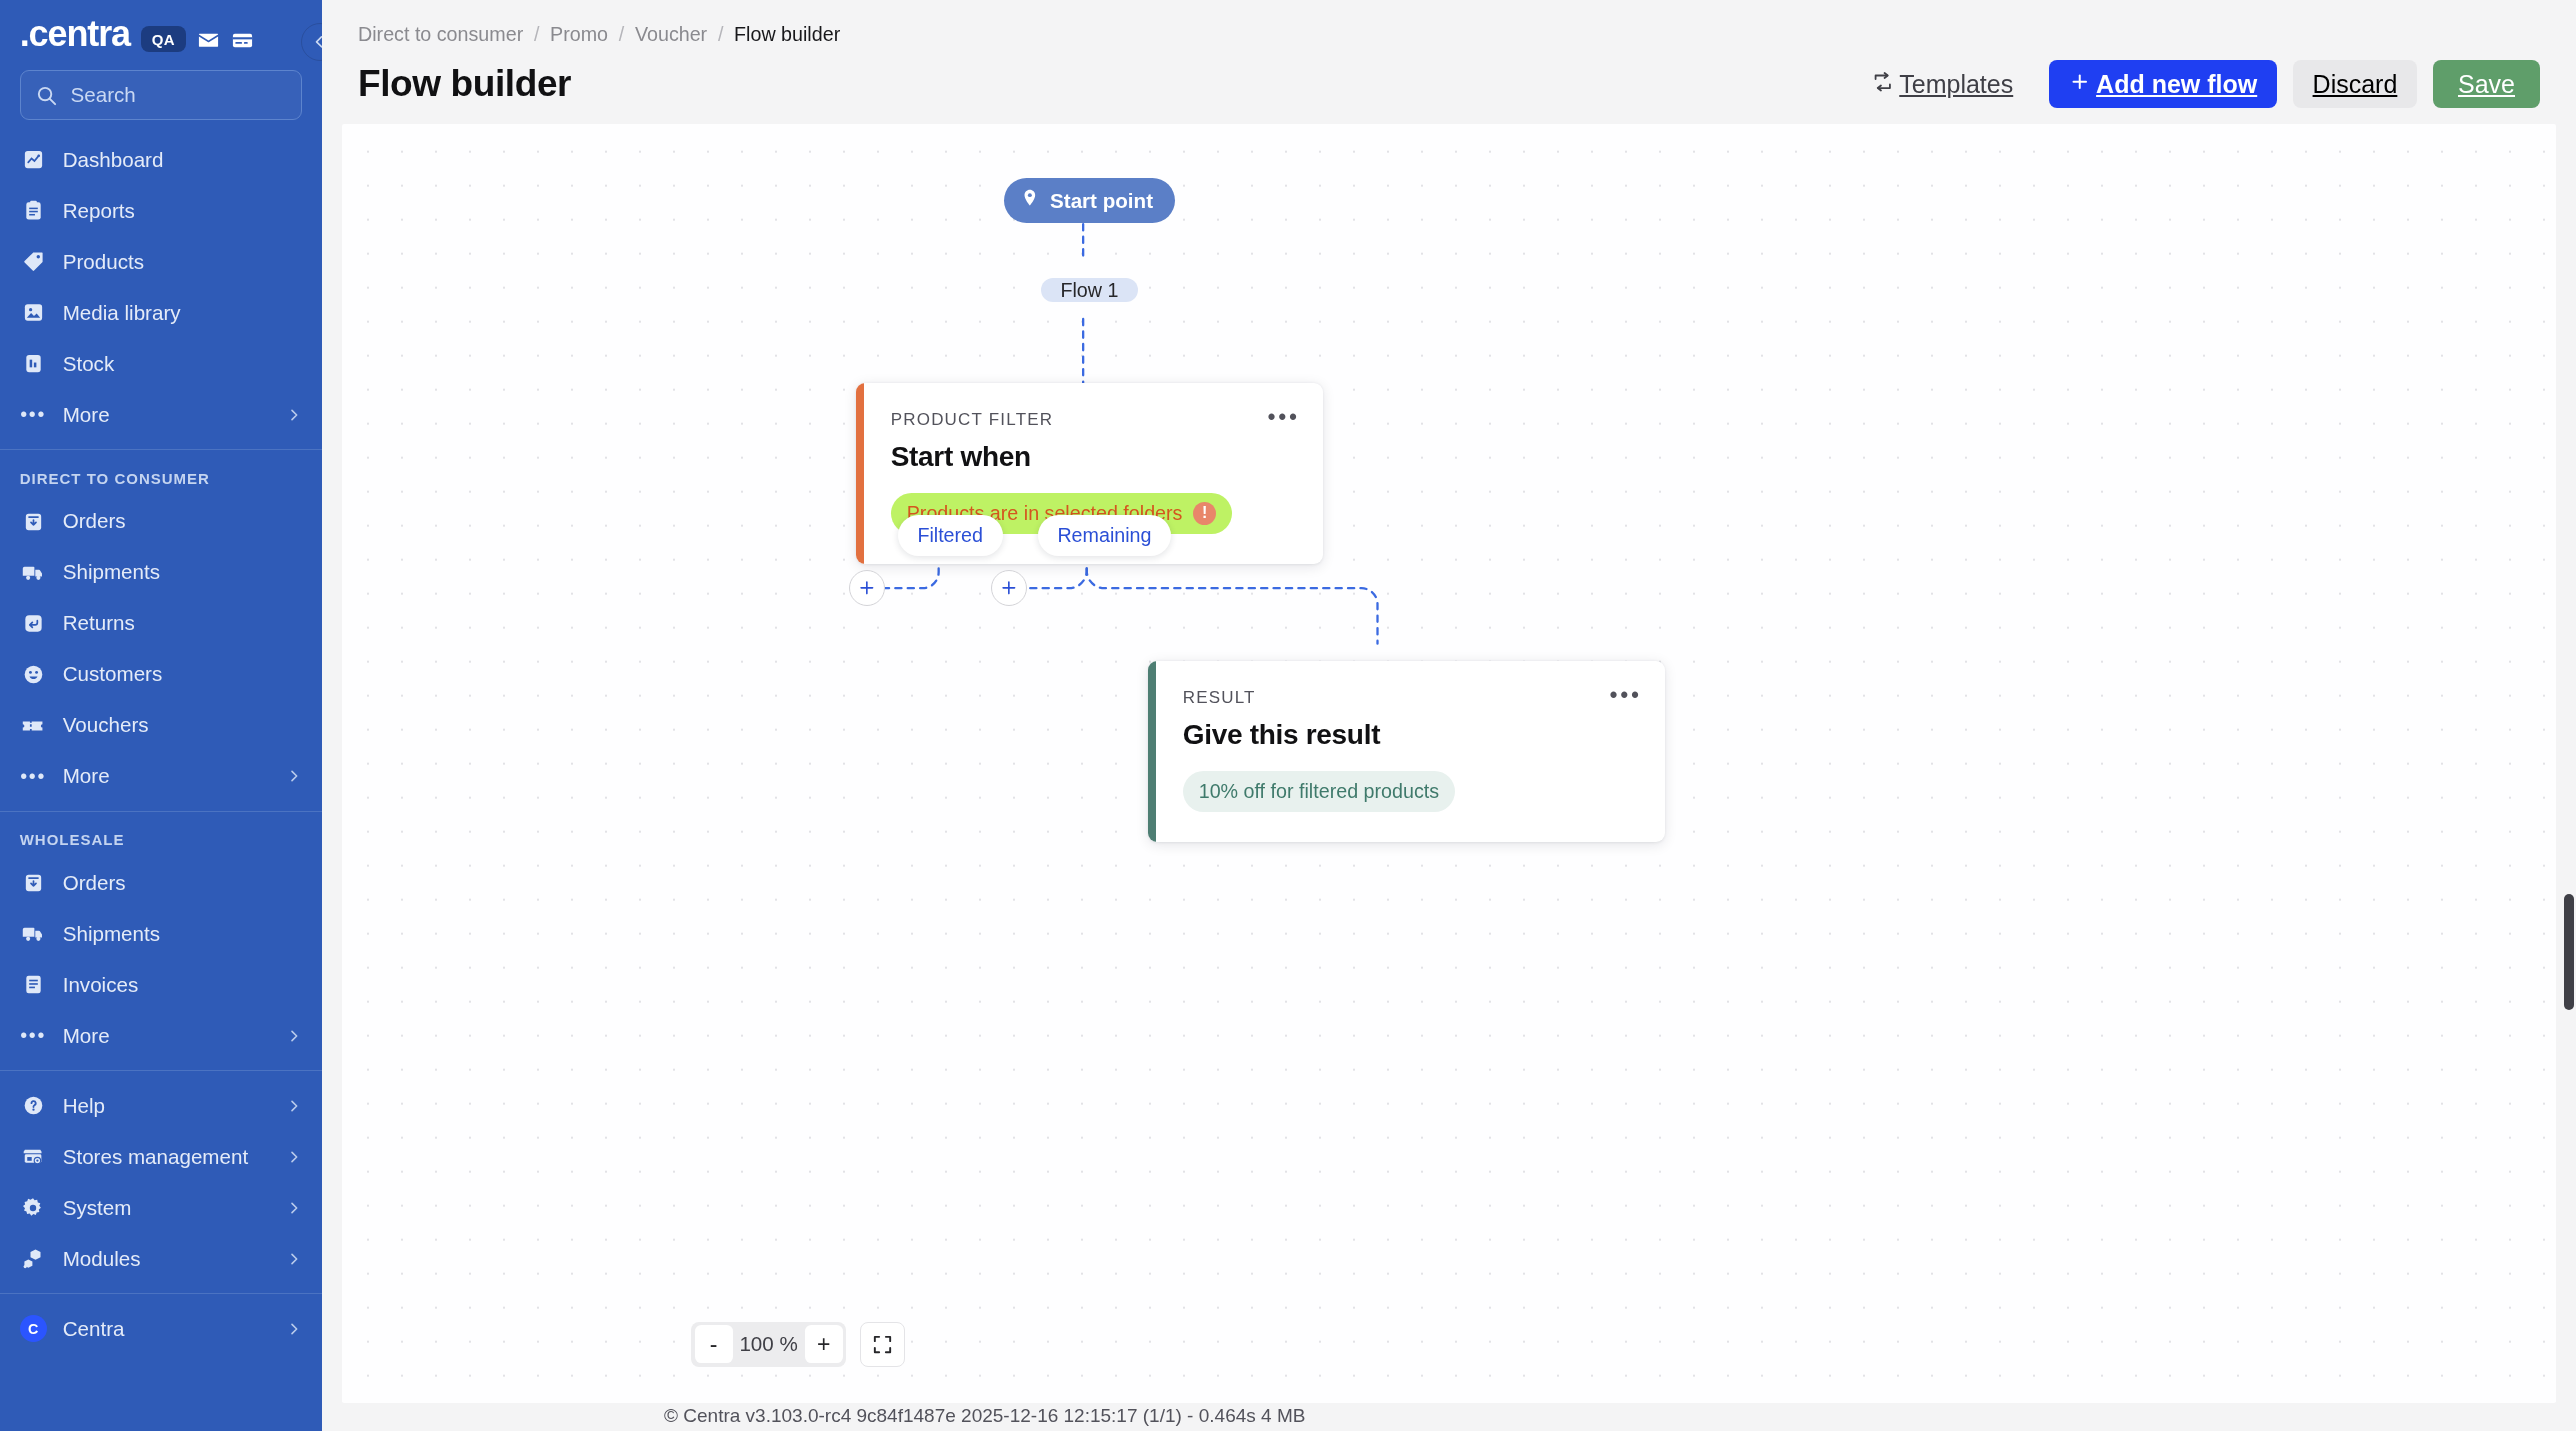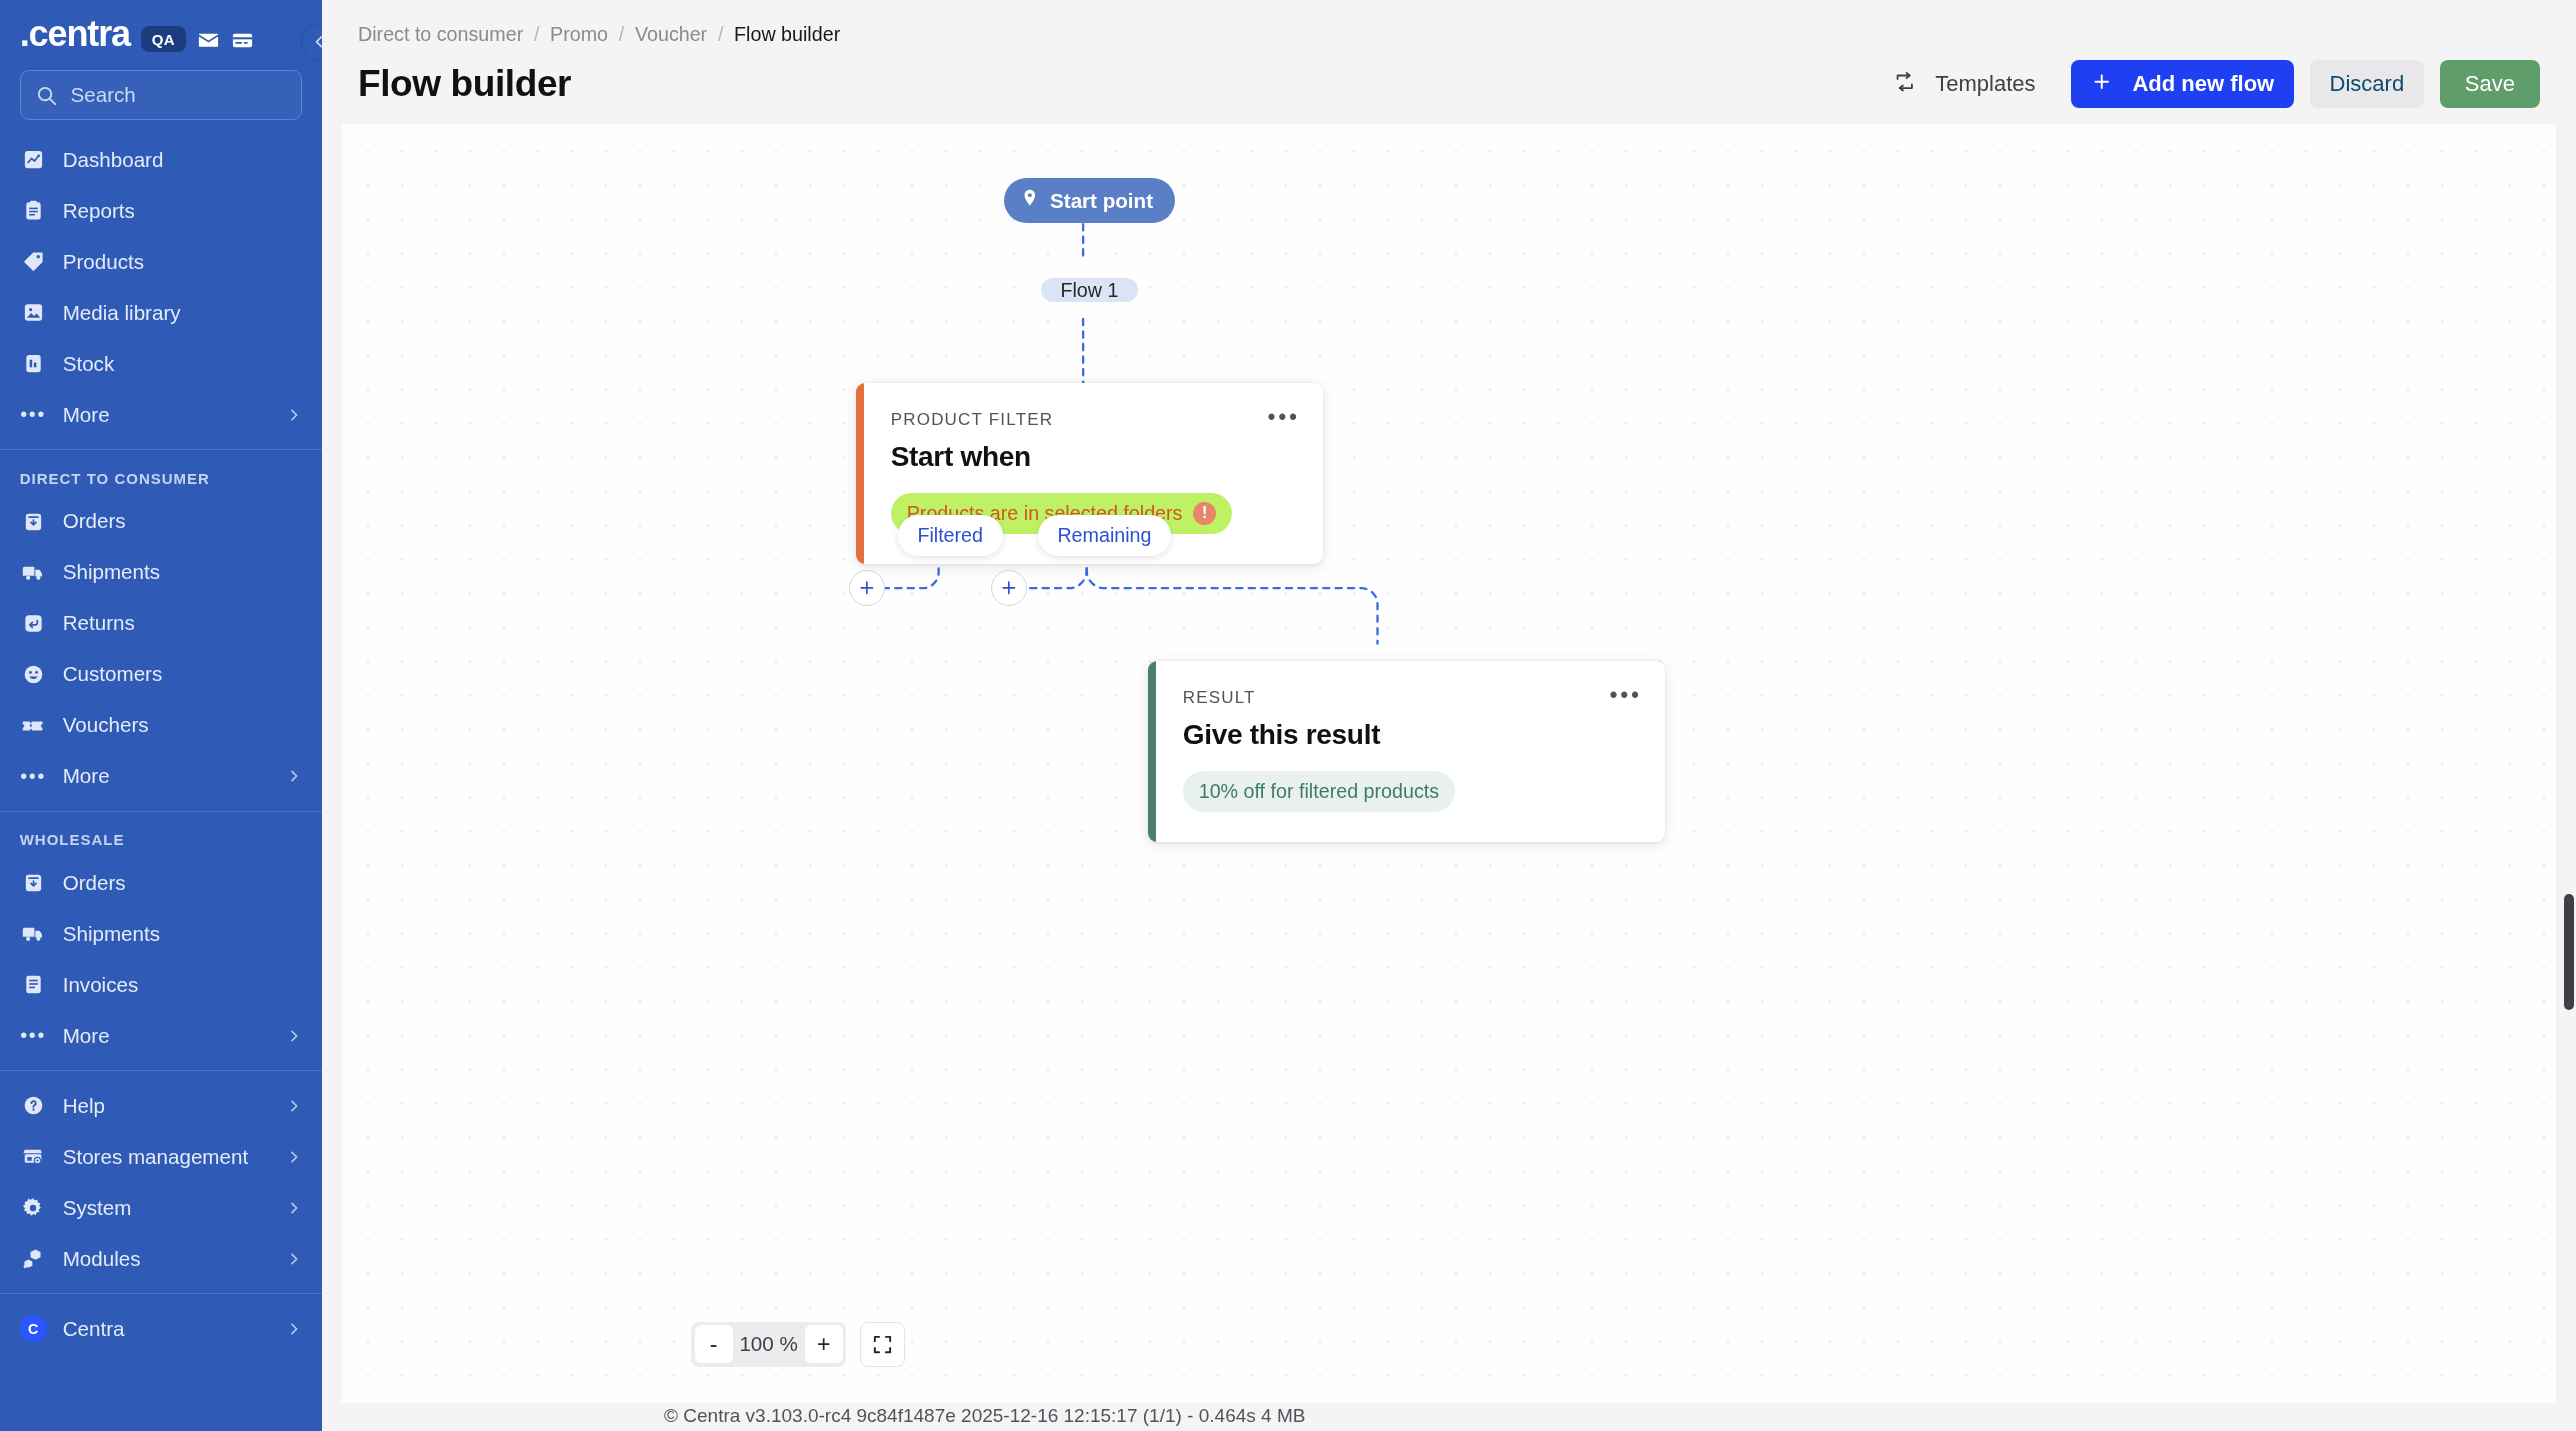--- a/index.html
+++ b/index.html
@@ -63,27 +63,27 @@
   
   .main { flex: 1 1 auto; height: 1431px; background: #f4f4f5; position: relative; display: flex; flex-direction: column; }
   .topbar { padding: 23px 36px 0 36px; background: #f4f4f5; }
   .crumbs { display: flex; align-items: center; gap: 10.7px; font-size: 19.7px; color: #8a8a8f; }
   .crumbs .c-last { color: #18181b; }
   .crumbs .sep { color: #b5b5ba; }
   .title-row { display: flex; align-items: center; justify-content: space-between; margin-top: 14.3px; padding-bottom: 16px; }
   .page-title { font-size: 37px; font-weight: 700; color: #111113; letter-spacing: -0.4px; }
   .actions { display: flex; align-items: center; gap: 16px; }
   .btn {
-    border: none; border-radius: 8px; font-size: 22px; font-weight: 700;
+    border: none; border-radius: 8px; font-size: 25px; font-weight: 700;
     font-family: "Liberation Sans", sans-serif; cursor: pointer;
-    display: flex; align-items: center; gap: 20px; height: 48px; padding: 0 19.7px;
+    display: flex; align-items: center; gap: 6px; height: 48px; padding: 0 19.7px; text-decoration: underline;
   }
   .btn-ghost { background: transparent; color: #3f3f46; font-weight: 400; }
   .btn-primary { background: #1f3ff2; color: #fff; }
-  .btn-neutral { background: #e8e8ea; color: #0c4a6e; font-weight: 400; }
+  .btn-neutral { background: #e8e8ea; color: #000000; font-weight: 400; }
   .btn-save { background: #5f9e6a; color: #fff; font-weight: 400; padding: 0 25px; }
 
   
   .canvas-wrap { flex: 1 1 auto; padding: 0 19.7px 0 19.7px; position: relative; }
   .canvas {
     position: relative; width: 100%; height: 1279px;
     background-color: #fefeff;
     background-image: radial-gradient(#e2e2e6 1.4px, transparent 1.5px);
     background-size: 34px 34px; background-position: 9px 10.7px;
     border-radius: 1.8px; overflow: hidden;

